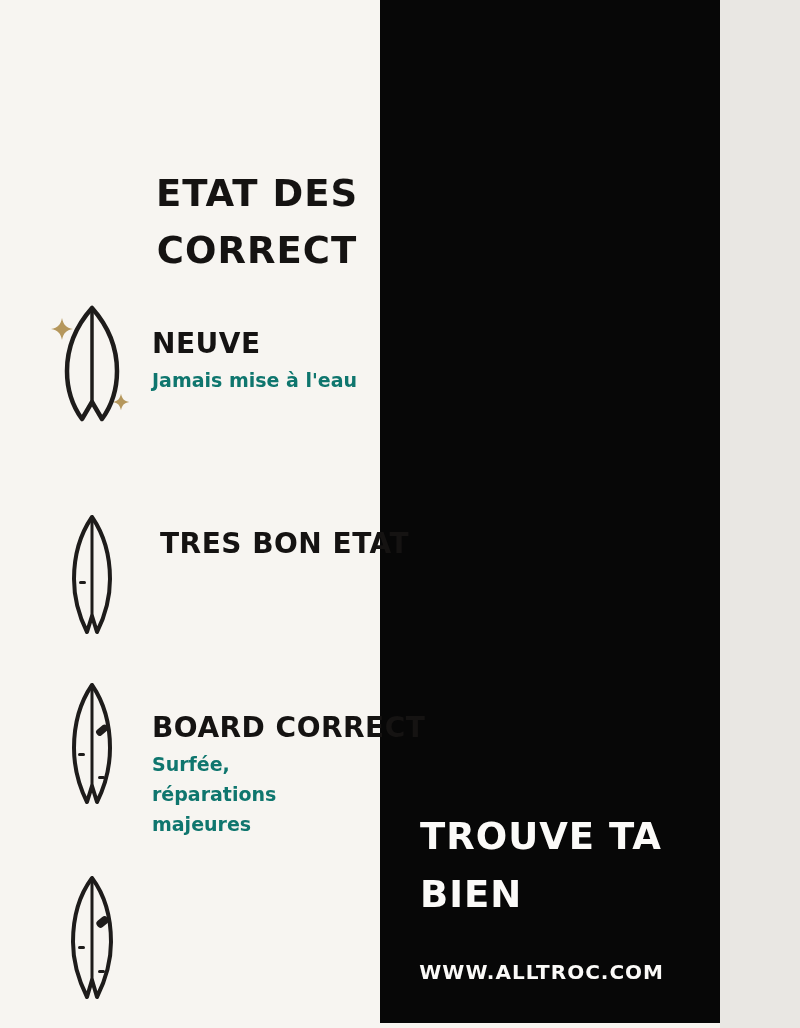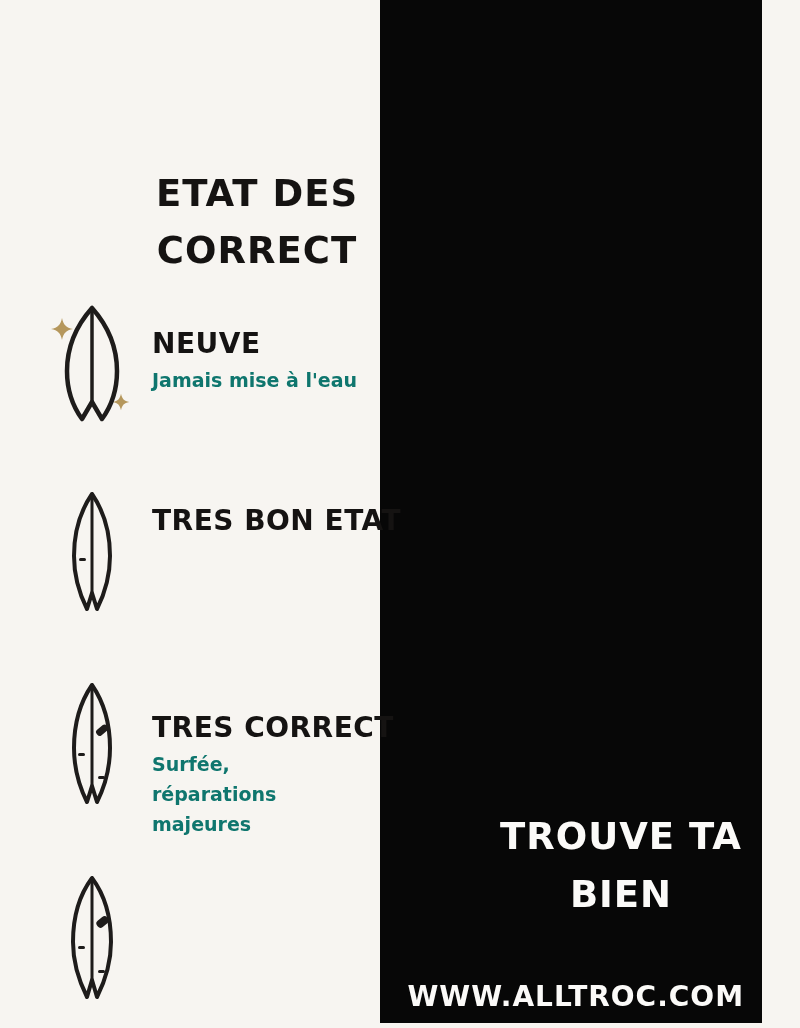--- a/index.html
+++ b/index.html
@@ -1,58 +1,58 @@
 <!DOCTYPE html>
 <html><head>
 <meta charset="utf-8">
 <style>
   * { margin:0; padding:0; box-sizing:border-box; }
   html,body { background:#e9e7e3; }
   .canvas {
-    position:relative; width:800px; height:1028px; overflow:hidden;
+    position:relative; width:720px; height:1028px; overflow:hidden;
     background:#f7f5f1;
     font-family:"DejaVu Sans", sans-serif;
     color:#1b1918;
   }
   .black-panel {
     position:absolute; left:380px; top:0; width:382px; height:1023px;
     background:#070707;
   }
   .poster-title {
     position:absolute; top:165px; left:148px; width:218px;
     text-align:center; font-weight:800; font-size:37px; line-height:57px;
     letter-spacing:1px; color:#151312;
   }
   .section { position:absolute; left:46px; display:flex; }
   .section .icon-col { width:92px; display:flex; justify-content:center; align-items:flex-start; }
   .section .text-col { margin-left:14px; }
   .sec-1 { top:305px; }
-  .sec-2 { top:492px; }
+  .sec-2 { top:515px;gap:8px; }
   .sec-3 { top:683px; }
   .sec-4 { top:876px; }
   .sec-1 .text-col { padding-top:22px; }
   .sec-2 .text-col { padding-top:12px; }
   .sec-3 .text-col { padding-top:28px; }
   .sec-4 .text-col { padding-top:20px; }
   .cond-name { font-weight:800; font-size:28px; letter-spacing:0.5px; color:#151312; line-height:34px; }
   .cond-desc { font-weight:700; font-size:19px; line-height:30px; margin-top:4px; color:#0f766e; }
   .sec-1 .cond-desc { max-width:235px; }
   .sec-2 .cond-desc { max-width:200px; }
   .sec-3 .cond-desc { max-width:208px; }
   .sec-4 .cond-desc { max-width:240px; }
   .board-stroke { fill:none; stroke:#1e1c1b; stroke-linejoin:round; stroke-linecap:round; }
   .ding { fill:#1e1c1b; }
   .sparkle { fill:#b5975c; }
   .panel-headline {
-    position:absolute; top:808px; right:58px; text-align:center;
+    position:absolute; top:808px; right:58px; text-align:left;
     color:#fbfaf8; font-weight:800; font-size:37px; line-height:58px; letter-spacing:1px;
   }
   .panel-website {
-    position:absolute; top:980px; right:56px; text-align:right;
-    color:#fbfaf8; font-weight:800; font-size:28px; letter-spacing:1px;
+    position:absolute; top:960px; right:56px; text-align:right;
+    color:#fbfaf8; font-weight:800; font-size:20px; letter-spacing:1px;
   }
 </style>
 </head>
 <body>
 
 <div class="canvas">
 
   <div class="black-panel"></div>
 
   <div class="poster-title">
@@ -92,21 +92,21 @@
     <div class="icon-col">
       <svg width="48" height="124" viewBox="0 0 48 124">
         <path class="board-stroke" stroke-width="4" d="M24 2 C13 18 6 40 6 65 C6 87 12 105 19 119 L24 103 L29 119 C36 105 42 87 42 65 C42 40 35 18 24 2 Z"></path>
         <path class="board-stroke" stroke-width="3" d="M24 4 L24 102"></path>
         <rect class="ding" x="28" y="44" width="13" height="7" rx="3" transform="rotate(-40 34 48)"></rect>
         <rect class="ding" x="10" y="70" width="7" height="3" rx="1.5"></rect>
         <rect class="ding" x="30" y="93" width="7" height="3" rx="1.5"></rect>
       </svg>
     </div>
     <div class="text-col">
-      <div class="cond-name">TRES CORRECT</div>
+      <div class="cond-name">BOARD CORRECT</div>
       <div class="cond-desc">Surfée, réparations majeures</div>
     </div>
   </div>
 
   <div class="section sec-4">
     <div class="icon-col">
       <svg width="50" height="126" viewBox="0 0 50 126">
         <path class="board-stroke" stroke-width="4" d="M25 2 C13 18 6 41 6 66 C6 89 13 107 20 121 L25 104 L30 121 C37 107 44 89 44 66 C44 41 37 18 25 2 Z"></path>
         <path class="board-stroke" stroke-width="3" d="M25 4 L25 103"></path>
         <rect class="ding" x="29" y="42" width="13" height="8" rx="3.5" transform="rotate(-40 35.5 46)"></rect>

